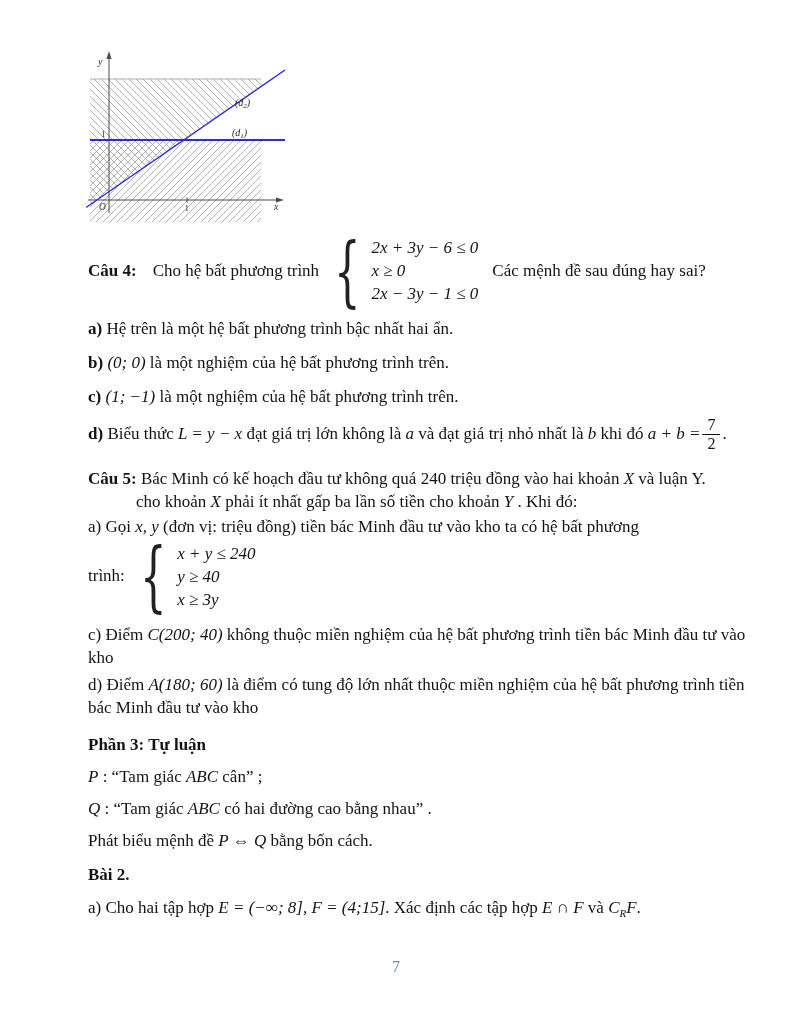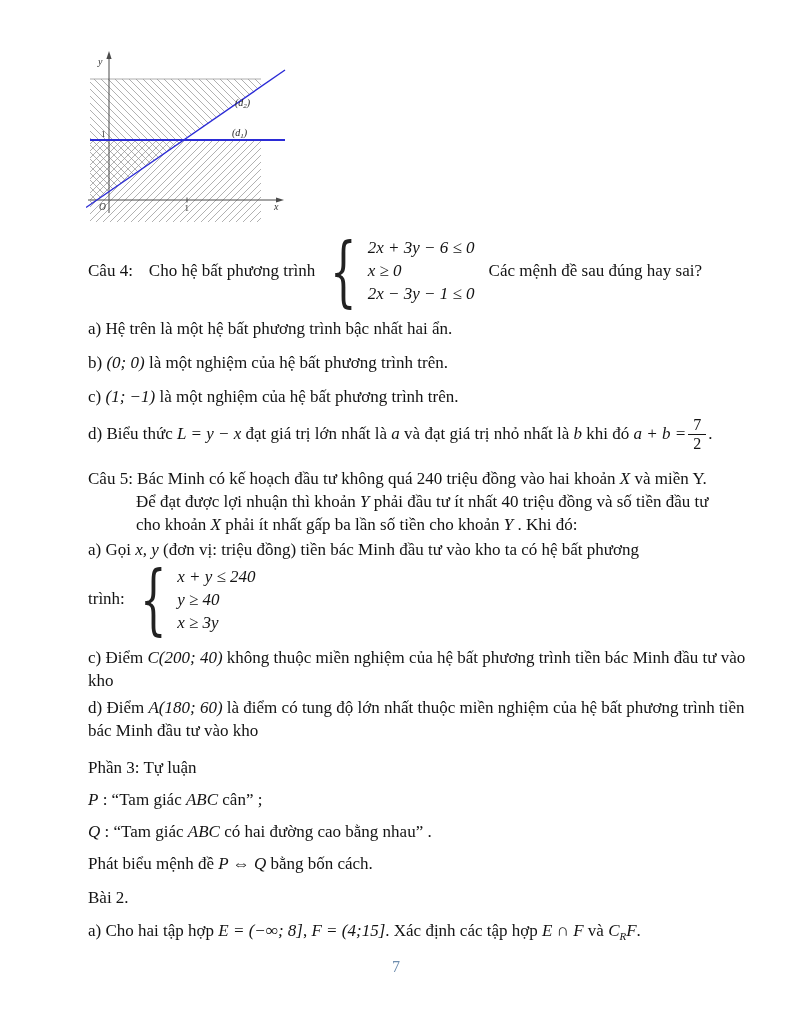--- a/index.html
+++ b/index.html
@@ -4,21 +4,21 @@
 <style>
   html,body{margin:0;padding:0;background:#ffffff;}
   body{
     width:792px;height:1024px;position:relative;overflow:hidden;
     font-family:"Liberation Serif","DejaVu Serif",serif;
     font-size:17px;color:#131313;
   }
   .page{position:relative;width:792px;height:1024px;}
   .content{position:absolute;left:88px;top:50px;width:660px;}
   .m{font-style:italic;}
-  b,.b{font-weight:normal;}
+  b,.b{font-weight:bold;}
   .line{line-height:23px;}
   
   .graph-wrap{margin:0 0 6px -2px;width:204px;height:180px;}
   
   .sysrow{display:flex;align-items:center;}
   .system{display:flex;align-items:center;margin-left:4px;}
   .brace{
     font-family:"DejaVu Serif",serif;font-size:76px;font-weight:400;
     line-height:0;transform:scaleX(.55);display:inline-block;color:#222;
     margin-right:-4px;
@@ -107,32 +107,29 @@
       <span class="m">(0; 0)</span>
       <span>là một nghiệm của hệ bất phương trình trên.</span>
     </div>
     <div class="item">
       <b>c)</b>
       <span class="m">(1; −1)</span>
       <span>là một nghiệm của hệ bất phương trình trên.</span>
     </div>
     <div class="item" style="margin-top:8px;">
       <b>d)</b>
-      <span>Biểu thức </span><span class="m">L = y − x</span><span> đạt giá trị lớn nhất là </span><span class="m">a</span><span> và đạt giá trị nhỏ nhất là </span><span class="m">b</span><span> khi đó </span><span class="m">a + b =</span><span class="frac">
+      <span>Biểu thức </span><span class="m">L = y − x</span><span> đạt giá trị lớn không là </span><span class="m">a</span><span> và đạt giá trị nhỏ nhất là </span><span class="m">b</span><span> khi đó </span><span class="m">a + b =</span><span class="frac">
           <span class="fnum">7</span>
           <span class="fden">2</span>
         </span><span>.</span>
     </div>
 
     <div class="line" style="margin-top:14px;">
       <b>Câu 5:</b>
-      <span>Bác Minh có kế hoạch đầu tư không quá 240 triệu đồng vào hai khoản </span><span class="m">X</span><span> và miền Y.</span>
-    </div>
-    <div class="line hang">
-      <span>Để đạt được lợi nhuận thì khoản </span><span class="m">Y</span><span> phải đầu tư ít nhất 40 triệu đồng và số tiền đầu tư</span>
+      <span>Bác Minh có kế hoạch đầu tư không quá 240 triệu đồng vào hai khoản </span><span class="m">X</span><span> và luận Y.</span>
     </div>
     <div class="line hang">
       <span>cho khoản </span><span class="m">X</span><span> phải ít nhất gấp ba lần số tiền cho khoản </span><span class="m">Y</span><span> . Khi đó:</span>
     </div>
     <div class="line" style="margin-top:2px;">
       <span>a)</span><span> Gọi </span><span class="m">x, y</span><span> (đơn vị: triệu đồng) tiền bác Minh đầu tư vào kho ta có hệ bất phương</span>
     </div>
     <div class="sysrow" style="margin-top:4px;">
       <span>trình:</span>
       <span class="system">

